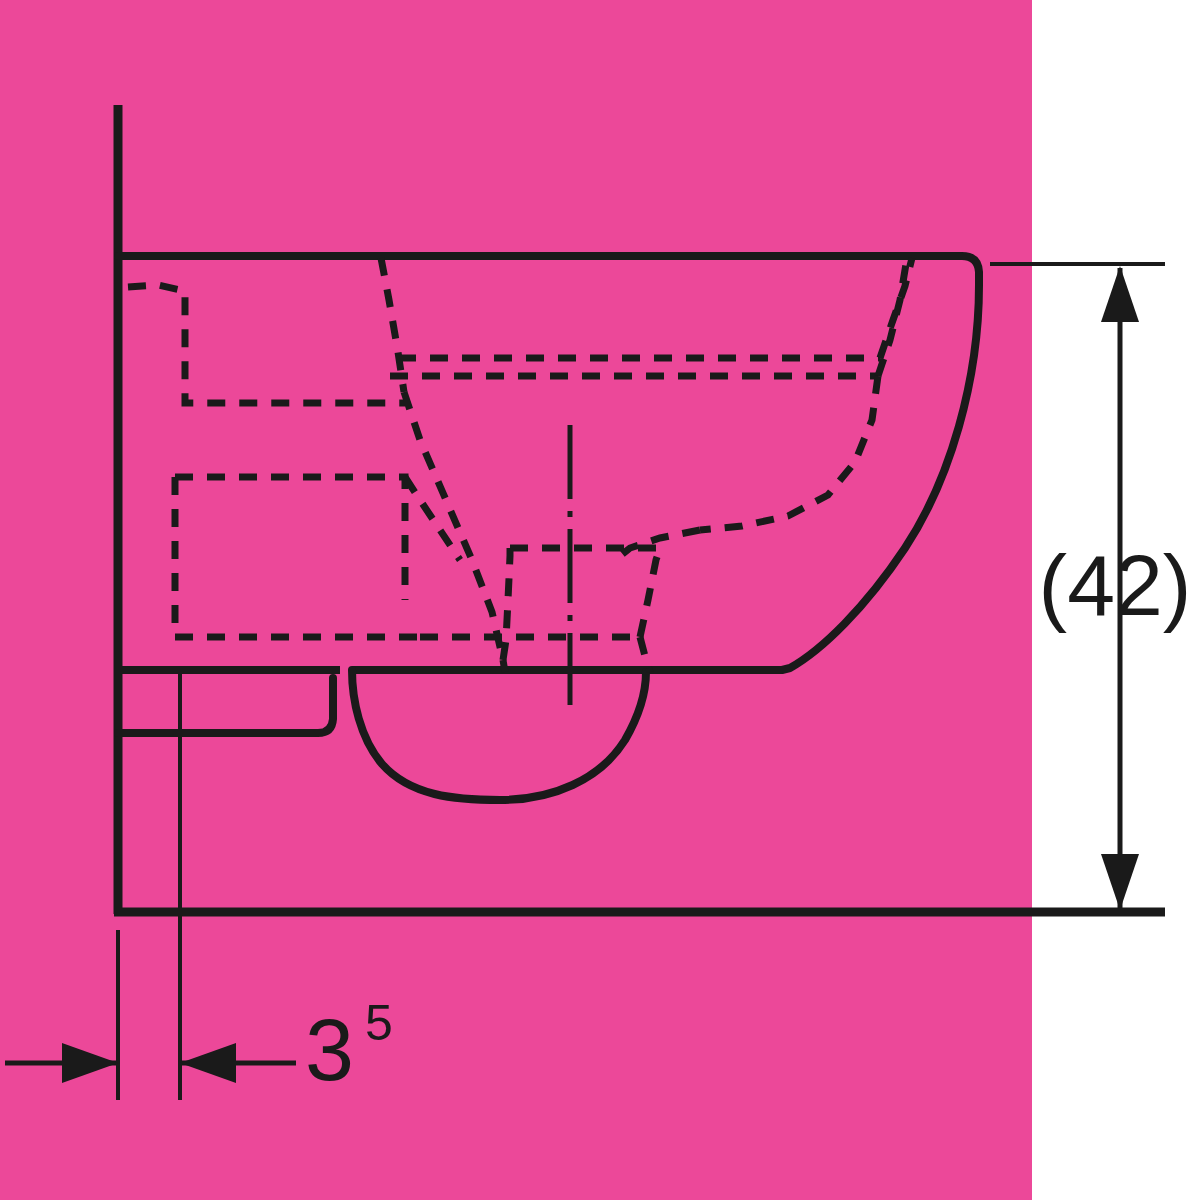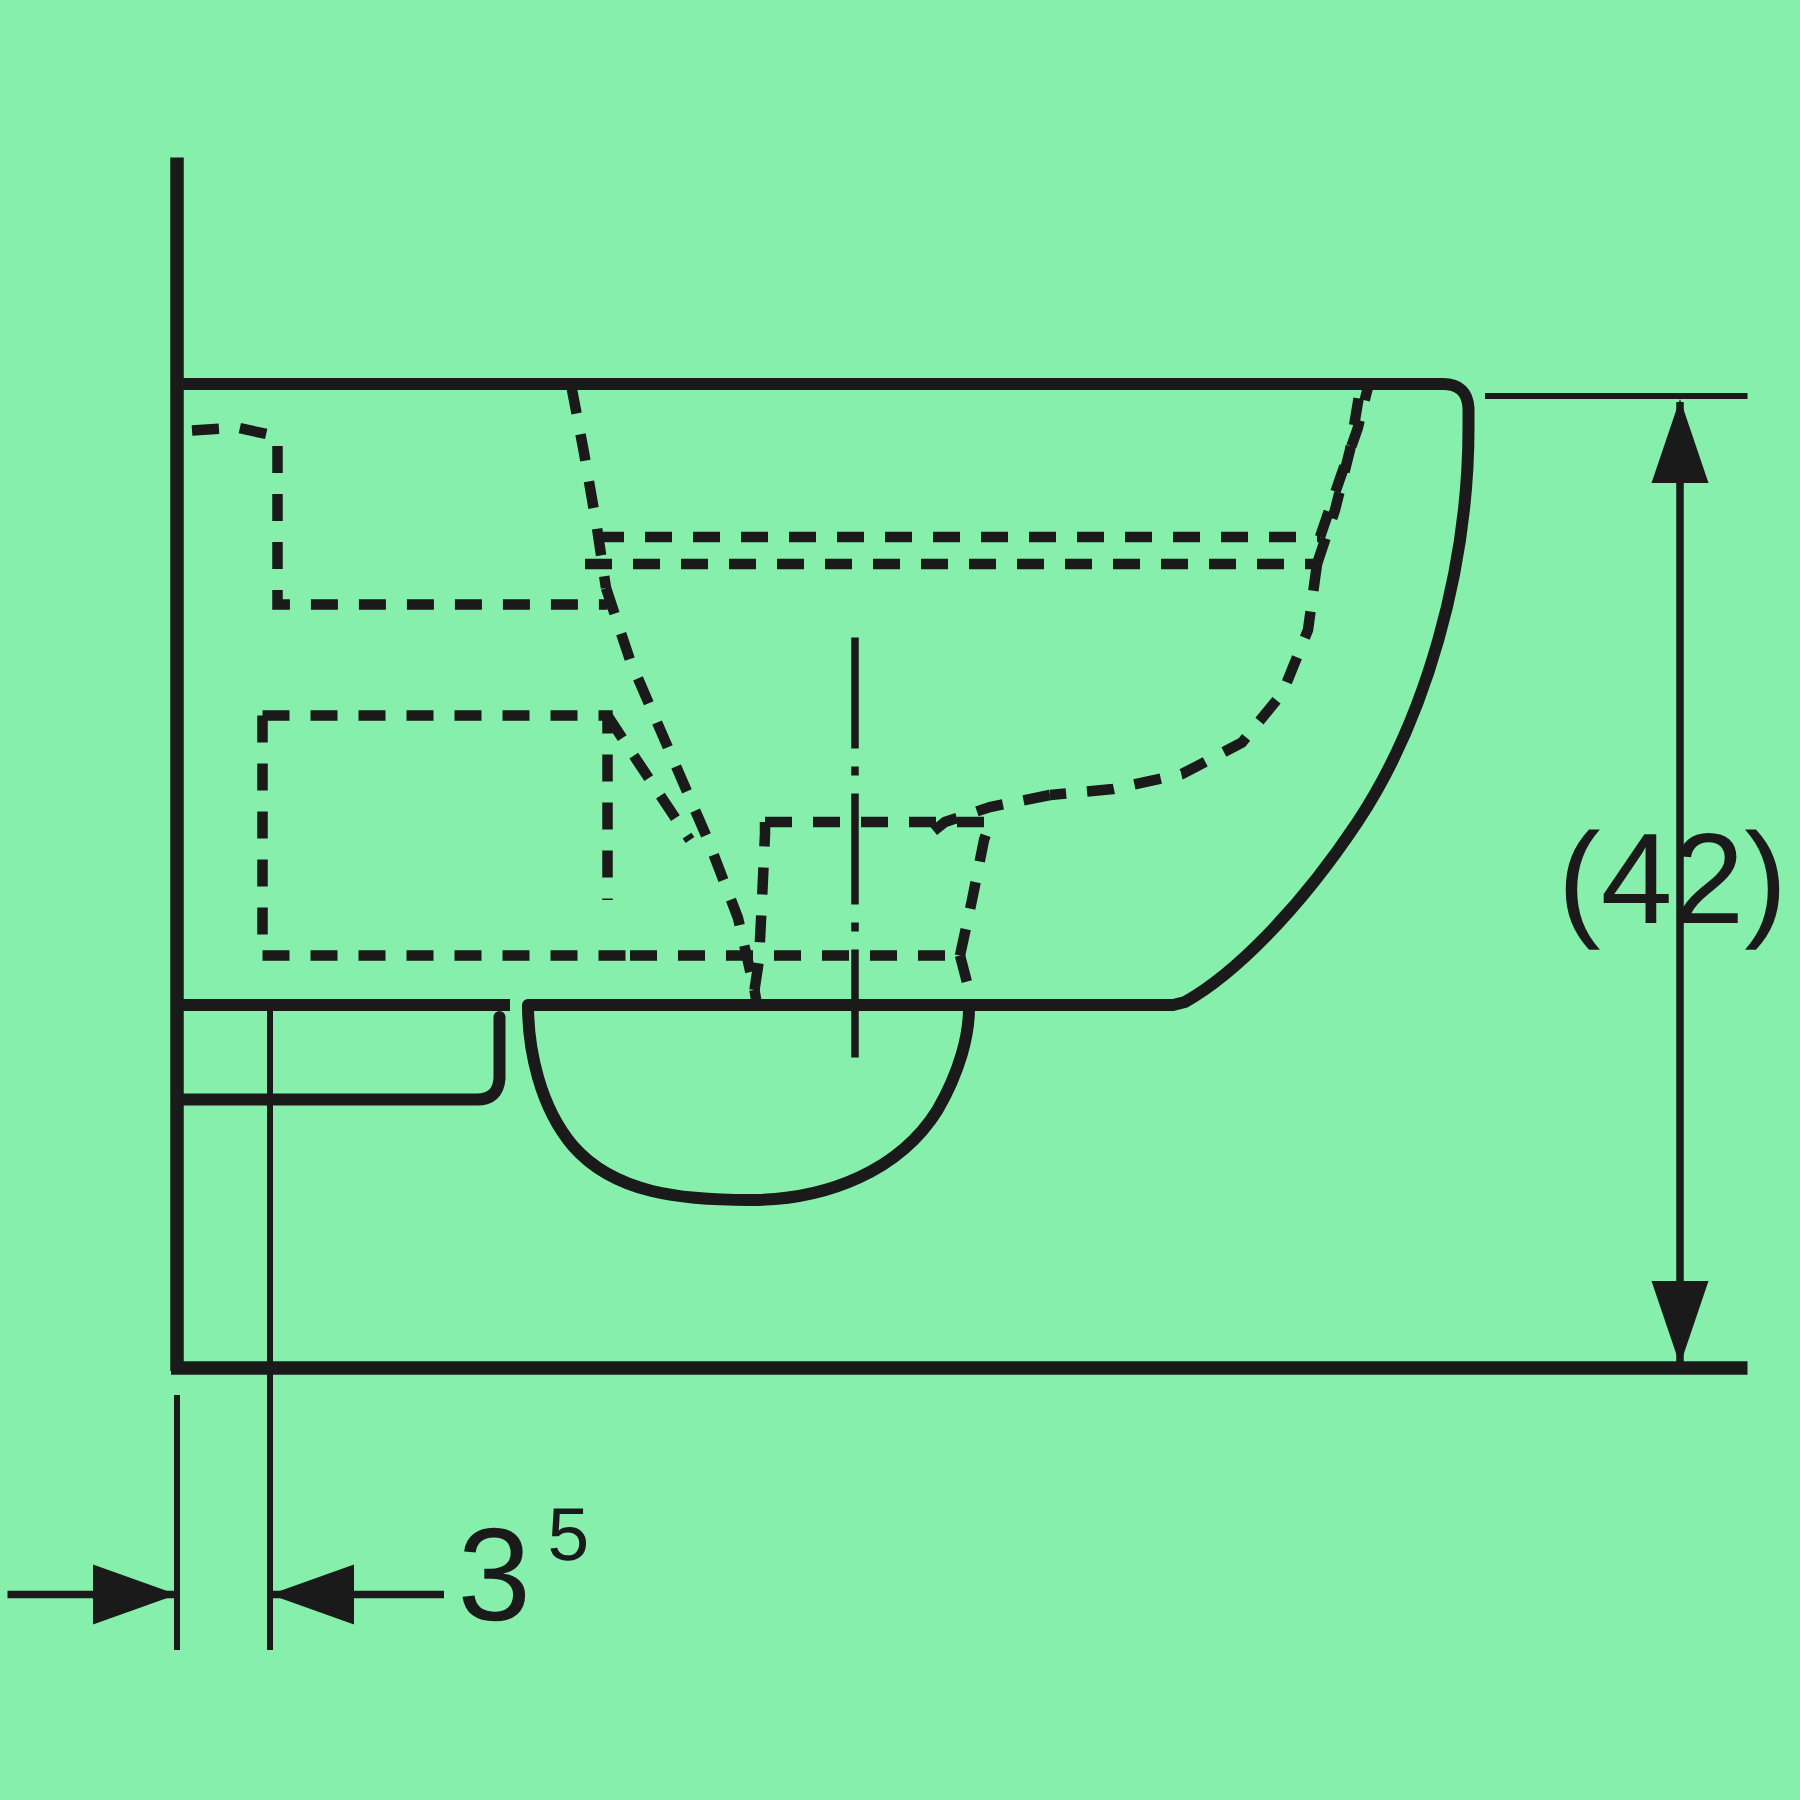--- a/index.html
+++ b/index.html
@@ -8,23 +8,23 @@
     background: #ffffff;
   }
   body {
     width: 1200px;
     height: 1200px;
     font-family: "Liberation Sans", sans-serif;
     overflow: hidden;
   }
   #drawing-root {
     position: relative;
-    width: 1200px;
+    width: 1032px;
     height: 1200px;
-    background: #86efac;
+    background: #ec4899;
   }
   svg#tech-drawing {
     display: block;
     width: 1200px;
     height: 1200px;
   }
   .dim-text {
     font-family: "Liberation Sans", sans-serif;
     fill: #1a1a1a;
   }

